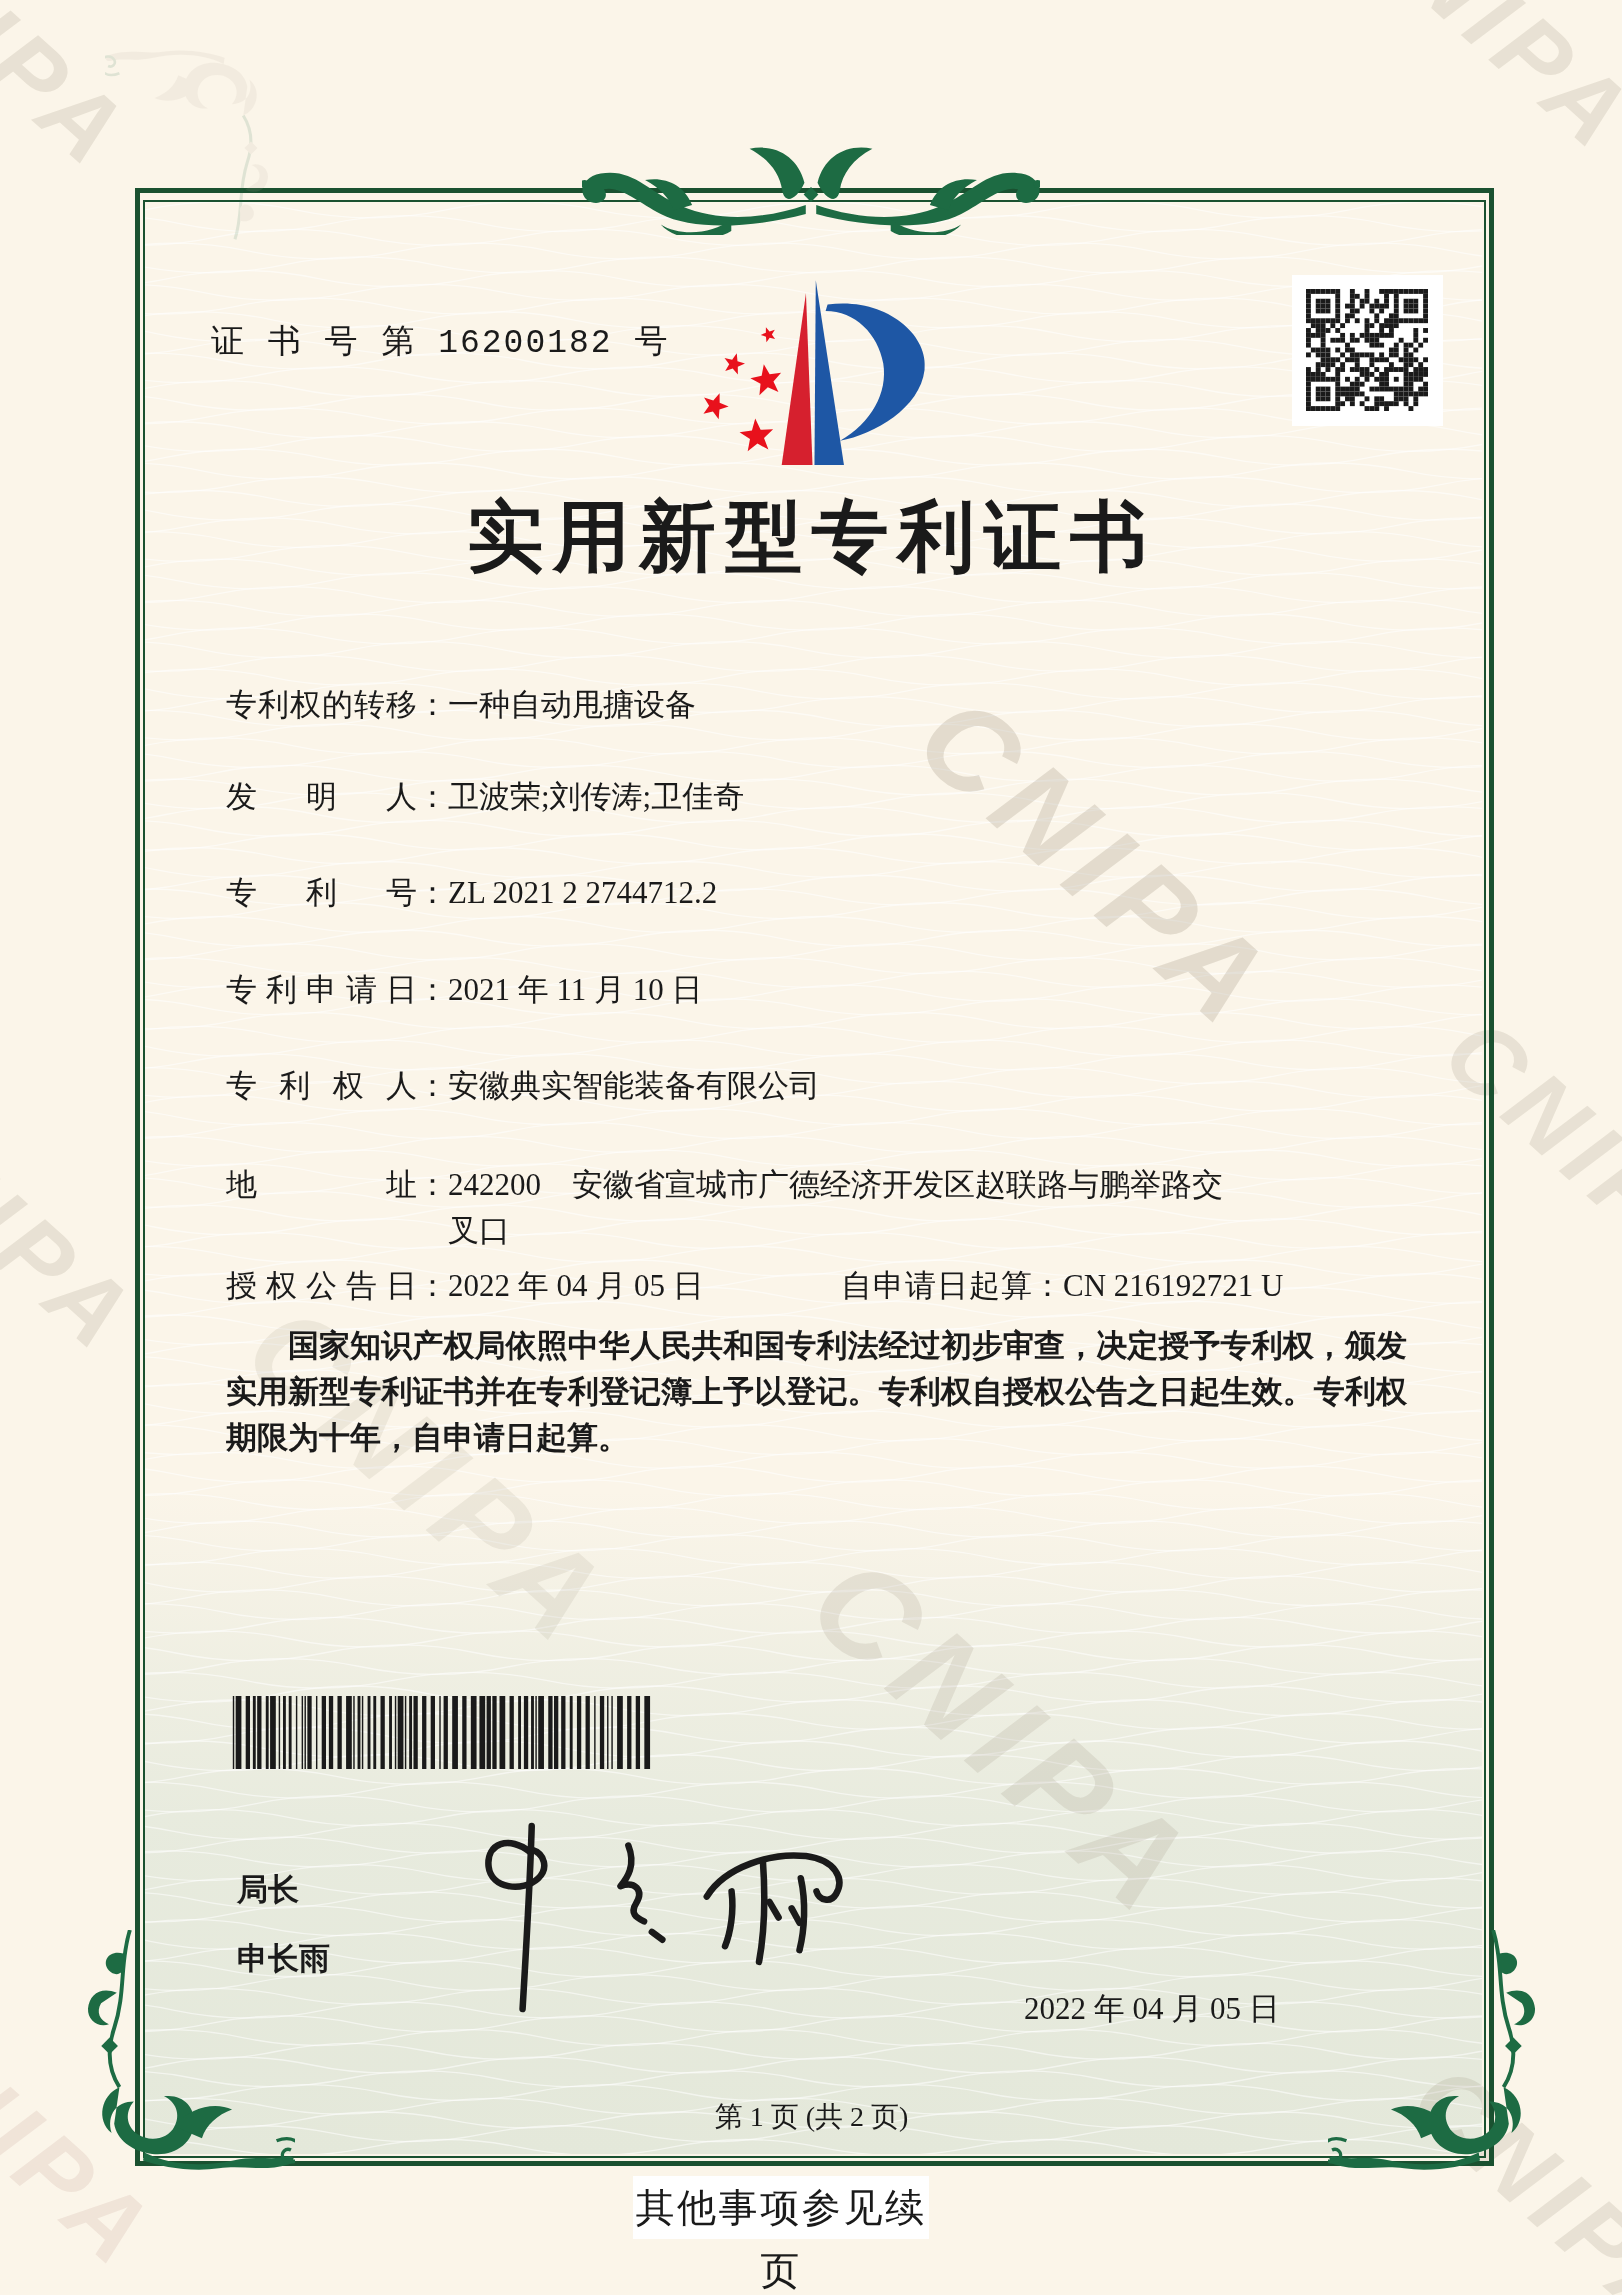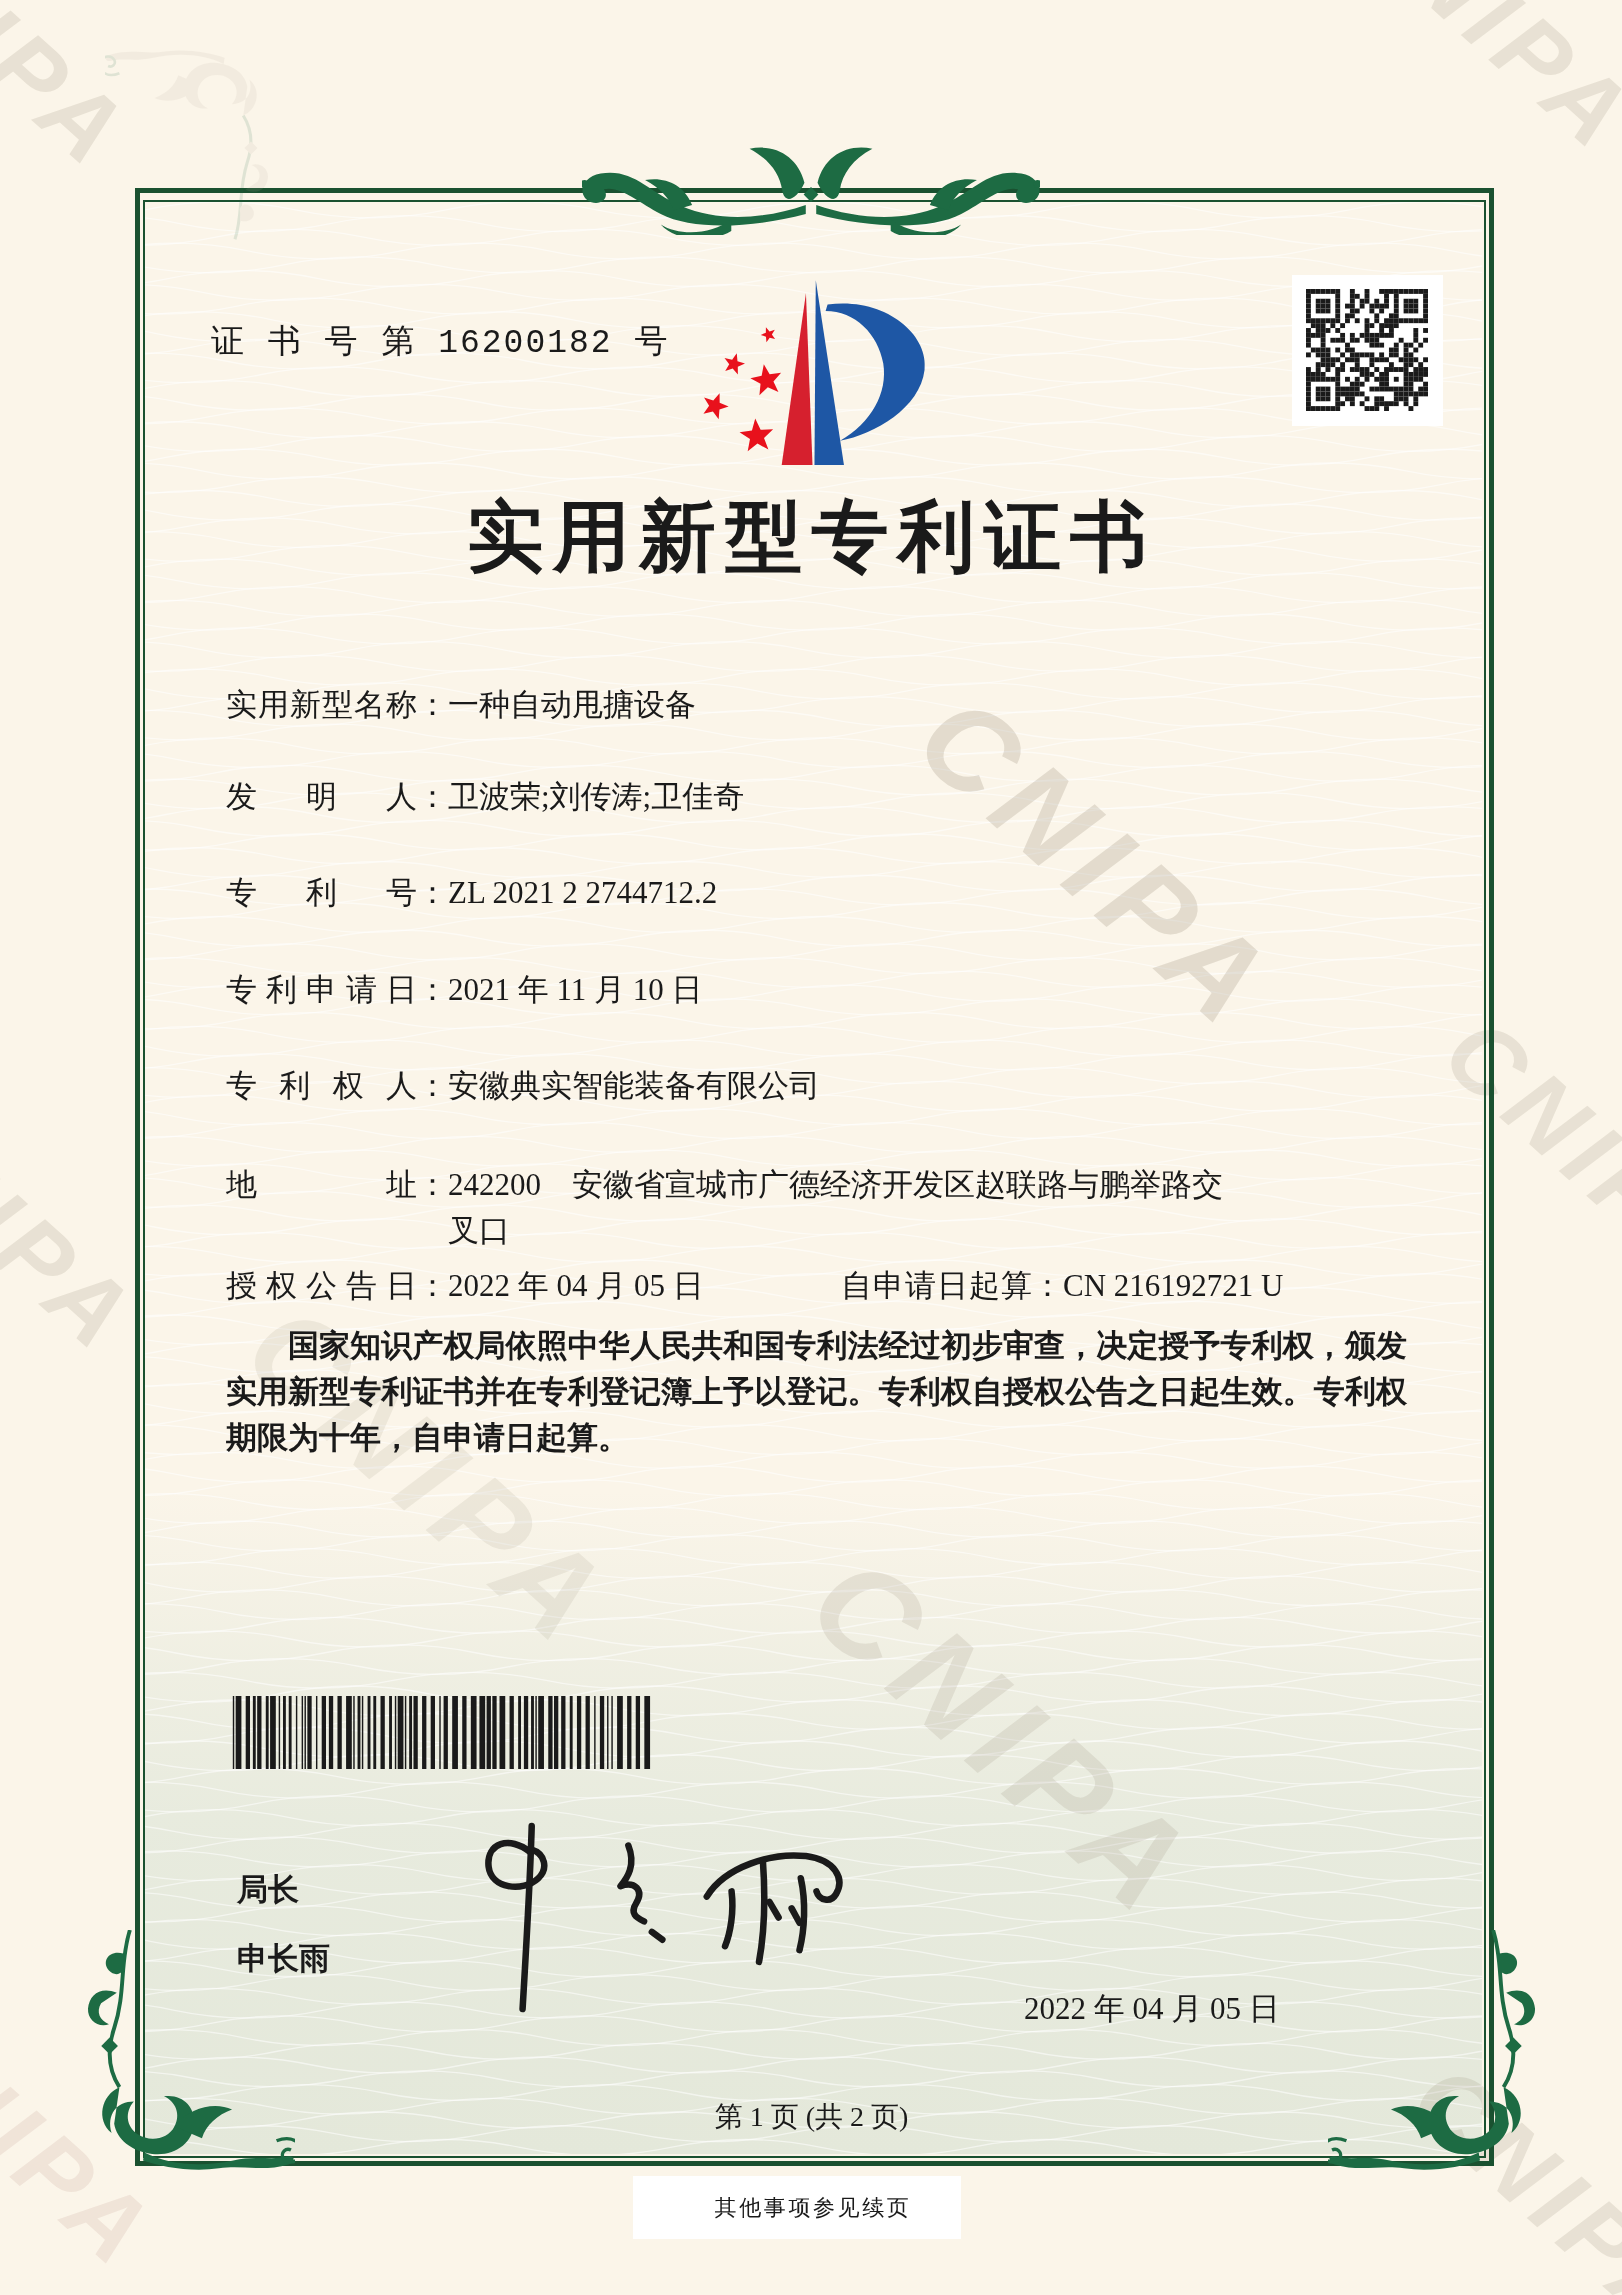--- a/index.html
+++ b/index.html
@@ -49,21 +49,21 @@
   .paras{left:226px;top:1323px;width:1181px;font-size:31px;line-height:46px;
          text-align:justify;z-index:5;font-weight:bold;}
   .paras p{margin:0;text-indent:62px;}
   .barcode-svg{left:232px;top:1696px;z-index:5;}
   .sig-title{left:237px;top:1869px;font-size:31px;font-weight:600;z-index:6;}
   .sig-name{left:237px;top:1938px;font-size:31px;font-weight:600;z-index:6;}
   .signature-svg{left:432px;top:1813px;z-index:6;}
   .sig-date{left:1024px;top:1988px;font-size:31px;z-index:6;}
   .page-no{left:0;top:2098px;width:100%;text-align:center;font-size:28px;z-index:6;}
   .note-box{left:633px;top:2176px;width:296px;height:63px;background:#fff;
-            text-align:center;font-size:22px;line-height:63px;letter-spacing:2.6px;z-index:6;padding-left:32px;}
+            text-align:center;font-size:39px;line-height:63px;letter-spacing:2.6px;z-index:6;}
 </style>
 </head>
 <body>
 
 <div class="page">
 
   <svg class="abs waves-svg" width="1337" height="1952" viewBox="0 0 2043 2983">
     <defs>
       <linearGradient id="gFade" x1="0" y1="0" x2="0" y2="1">
         <stop offset="0" stop-color="#e6eadd" stop-opacity="0"></stop>
@@ -631,21 +631,21 @@
         <rect x="96.72" y="178.56" width="7.44" height="7.44" fill="var(--text,#1a1a1a)"></rect>
         <rect x="104.16" y="178.56" width="7.44" height="7.44" fill="var(--text,#1a1a1a)"></rect>
         <rect x="119.04" y="178.56" width="7.44" height="7.44" fill="var(--text,#1a1a1a)"></rect>
         <rect x="156.24" y="178.56" width="7.44" height="7.44" fill="var(--text,#1a1a1a)"></rect>
       </svg>
   </div>
 
   <div class="abs title">实用新型专利证书</div>
 
   <div class="row row-name">
-    <span class="f-label">实用新型名称</span>
+    <span class="f-label">专利权的转移</span>
       <span class="colon">：</span>
     <span class="f-value">一种自动甩搪设备</span>
   </div>
   <div class="row row-inventor">
     <span class="f-label">发明人</span>
       <span class="colon">：</span>
     <span class="f-value">卫波荣;刘传涛;卫佳奇</span>
   </div>
   <div class="row row-patno">
     <span class="f-label">专利号</span>

